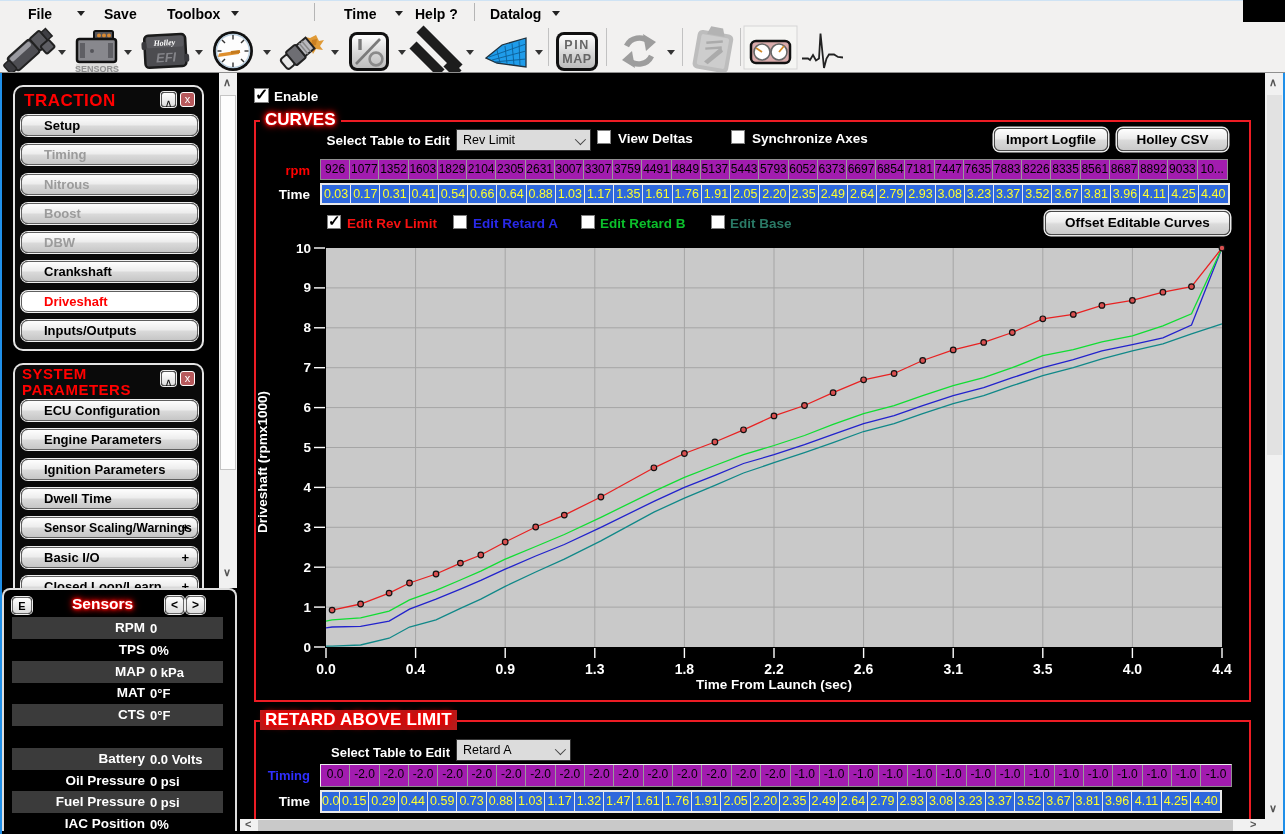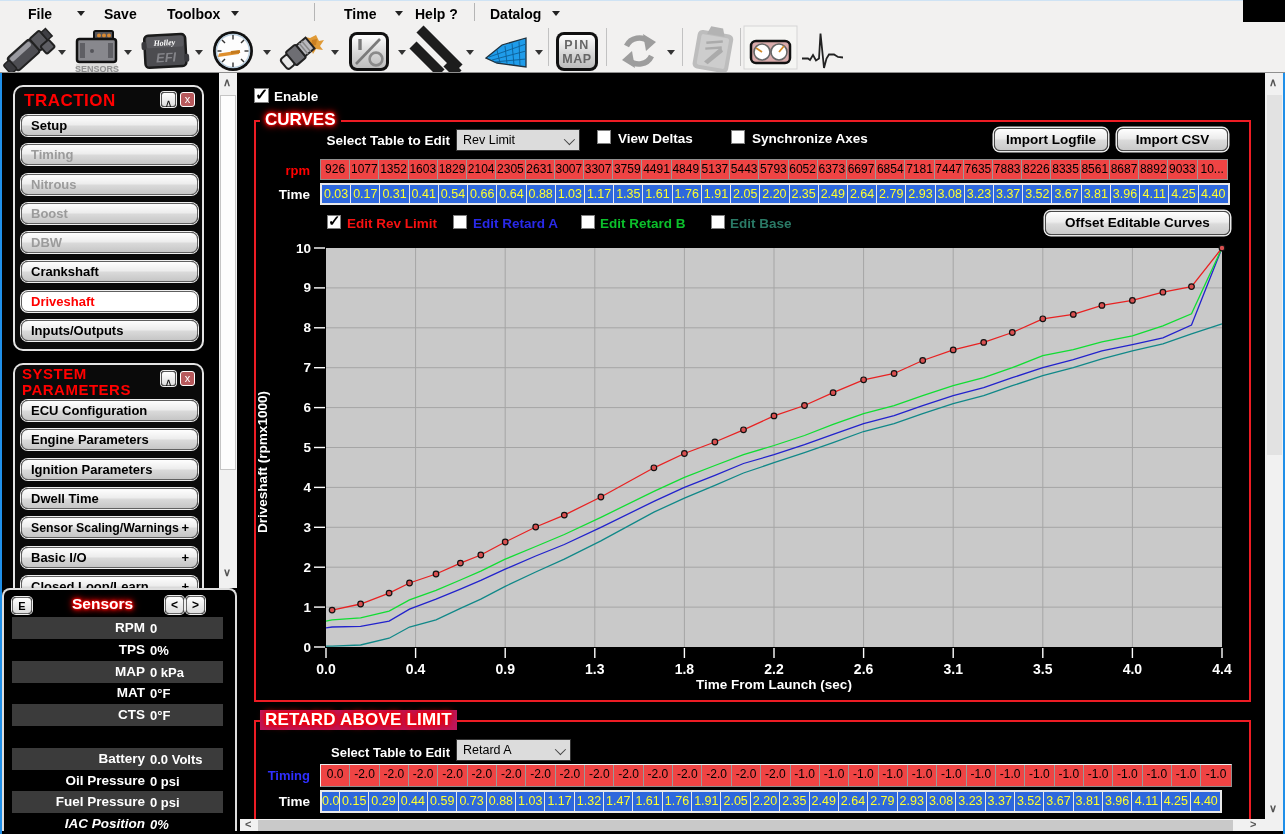--- a/index.html
+++ b/index.html
@@ -13,41 +13,41 @@
 .toolbar{left:0;top:22px;width:1285px;height:51px;background:#f2f1f0;border-bottom:1px solid #8f8f8f;}
 .tsep{position:absolute;top:6px;width:1px;height:38px;background:#c2c2c2;}
 .tarr{position:absolute;width:0;height:0;border-left:4px solid transparent;border-right:4px solid transparent;border-top:5px solid #333;}
 .sidebar{left:0;top:73px;width:238px;height:761px;background:#000;border-left:2px solid #1f8fe8;}
 .rightedge{left:1283px;top:73px;width:2px;height:761px;background:#1f8fe8;}
 .botedge{left:2px;top:831px;width:1281px;height:3px;background:#000;}
 .panel{position:absolute;border:2px solid #e4e4e4;border-radius:10px;background:#0a0a0a;}
 .ptitle{position:absolute;color:#f00;font-weight:bold;letter-spacing:.5px;}
 .sbtn{position:absolute;left:19px;width:177px;height:21px;border:1px solid #606060;border-radius:7px;
  background:linear-gradient(180deg,#fefefe 0%,#ededed 45%,#d9d9d9 55%,#c6c6c6 100%);
- box-shadow:0 0 0 1px #efefef;color:#000;font-size:13px;font-weight:bold;line-height:19px;padding-left:9px;}
+ box-shadow:0 0 0 1px #efefef;color:#000;font-size:13px;font-weight:bold;line-height:19px;padding-left:22px;}
 .sbtn.dis{color:#9b9b9b;}
 .sbtn.sel{background:#fff;color:#f00;}
 .sq{position:absolute;width:15px;height:15px;border-radius:3px;text-align:center;}
 .sq.up{background:linear-gradient(#fff,#ddd);border:1px solid #555;box-shadow:0 0 0 1px #eee;color:#111;}
 .sq.x{background:#b7595c;border:1px solid #fff;color:#fff;}
 .scrtrack{background:#f1f1f1;}
 .thumb{position:absolute;background:#fdfdfd;border:1px solid #c5c5c5;}
 .chev{position:absolute;color:#555;font-weight:bold;}
 .srow{position:absolute;left:8px;width:211px;height:22px;color:#fff;font-size:13.5px;font-weight:bold;}
 .srow .l{position:absolute;right:78px;top:3px;}
 .srow .v{position:absolute;left:138px;top:4px;font-size:13px;}
 .redbox{position:absolute;border:2px solid #ed1c24;background:transparent;}
 .glowred{color:#fff;text-shadow:0 0 2px #f00,0 0 3px #f00,0 0 5px #f00,0 0 7px #e00000,0 0 9px #d00000;font-weight:bold;}
 .wlab{position:absolute;color:#fff;font-weight:bold;font-size:13.5px;}
 .cb{position:absolute;width:14px;height:14px;background:#fff;border:1px solid #808080;}
 .cb .ck{position:absolute;left:0px;top:-4px;font-size:15px;color:#000;font-weight:bold;}
 .combo{position:absolute;height:22px;background:#dcdcdc;border:1px solid #333;color:#000;font-size:12.5px;line-height:20px;padding-left:6px;}
 .combo:after{content:"";position:absolute;right:7px;top:7px;width:7px;height:7px;border-right:1.6px solid #444;border-bottom:1.6px solid #444;transform:rotate(45deg) translateY(-2px);}
 .wbtn{position:absolute;border:1px solid #4a4a4a;border-radius:6px;background:linear-gradient(180deg,#fff 0%,#ececec 45%,#dadada 55%,#c9c9c9 100%);box-shadow:0 0 0 1.5px #e8e8e8;color:#000;font-weight:bold;font-size:13.5px;text-align:center;}
-.grow{position:absolute;display:flex;background:#ef4444;border:1px solid #8f8f8f;justify-content:space-between;}
+.grow{position:absolute;display:flex;background:#a21caf;border:1px solid #8f8f8f;justify-content:space-between;}
 .grow .c{width:29.22px;flex:none;border-right:1px solid #9a9a9a;color:#000;font-size:12px;text-align:center;line-height:19px;}
 .grow .c:last-child{border-right:none;}
 .brow{position:absolute;display:flex;background:#e9e9e9;border:2px solid #e9e9e9;}
 .brow .c{width:29.22px;flex:none;background:#2e68dc;border-right:1px solid #e9e9e9;color:#ffff2e;font-size:12.5px;text-align:center;line-height:18.5px;}
 .brow .c:last-child{border-right:none;}
 </style></head><body>
 
 <div class="abs menubar">
 <span class="mi" style="left:28px;">File</span>
 <span class="mi" style="left:104px;">Save</span>
@@ -257,39 +257,39 @@
       <span class="v">0.0 Volts</span>
     </div>
 <div class="srow" style="top:179.6px;">
       <span class="l">Oil Pressure</span>
       <span class="v">0 psi</span>
     </div>
 <div class="srow" style="top:201.4px;background:#3b3b3b;">
       <span class="l">Fuel Pressure</span>
       <span class="v">0 psi</span>
     </div>
-<div class="srow" style="top:223.2px;font-style:italic;">
+<div class="srow" style="top:223.2px;">
       <span class="l">IAC Position</span>
       <span class="v">0%</span>
     </div>
 </div>
 <div class="cb" style="left:254px;top:88px;width:15px;height:15px;">
     <span class="ck" style="font-size:16px;top:-4px;">✓</span>
   </div>
 <div class="wlab" style="left:274px;top:89px;">Enable</div>
 <div class="redbox" style="left:254px;top:120px;width:997px;height:582px;"></div>
 <div class="glowred" style="position:absolute;left:260px;top:110px;font-size:17px;background:#000;padding:0 5px;">CURVES</div>
 <div class="wlab" style="left:300px;top:133px;width:150px;text-align:right;">Select Table to Edit</div>
-<div class="combo" style="left:456px;top:129px;width:124px;">Rev Limit</div>
+<div class="combo" style="left:456px;top:129px;width:135px;">Rev Limit</div>
 <div class="cb" style="left:597px;top:130px;"></div>
 <div class="wlab" style="left:618px;top:131px;">View Deltas</div>
 <div class="cb" style="left:731px;top:130px;"></div>
 <div class="wlab" style="left:752px;top:131px;">Synchronize Axes</div>
 <div class="wbtn" style="left:994px;top:128px;width:114px;height:23px;line-height:21px;">Import Logfile</div>
-<div class="wbtn" style="left:1117px;top:128px;width:111px;height:23px;line-height:21px;">Import CSV</div>
+<div class="wbtn" style="left:1117px;top:128px;width:111px;height:23px;line-height:21px;">Holley CSV</div>
 <div class="abs" style="left:260px;top:163px;width:50px;text-align:right;color:#f00;font-weight:bold;font-size:13px;">rpm</div>
 <div class="abs" style="left:260px;top:187px;width:50px;text-align:right;color:#fff;font-weight:bold;font-size:13.5px;">Time</div>
 <div class="grow" style="left:320px;top:159px;height:21px;">
     <div class="c">926</div>
     <div class="c">1077</div>
     <div class="c">1352</div>
     <div class="c">1603</div>
     <div class="c">1829</div>
     <div class="c">2104</div>
     <div class="c">2305</div>
@@ -460,21 +460,21 @@
     <line x1="1042.8" y1="648" x2="1042.8" y2="658" stroke="#ffffff" stroke-width="1.4"></line>
     <text x="1042.8" y="674" font-size="14" font-weight="bold" fill="#fff" text-anchor="middle" font-family="Liberation Sans">3.5</text>
     <line x1="1132.4" y1="648" x2="1132.4" y2="658" stroke="#ffffff" stroke-width="1.4"></line>
     <text x="1132.4" y="674" font-size="14" font-weight="bold" fill="#fff" text-anchor="middle" font-family="Liberation Sans">4.0</text>
     <line x1="1222.0" y1="648" x2="1222.0" y2="658" stroke="#ffffff" stroke-width="1.4"></line>
     <text x="1222.0" y="674" font-size="14" font-weight="bold" fill="#fff" text-anchor="middle" font-family="Liberation Sans">4.4</text>
 <text x="774" y="689" font-size="13.5" font-weight="bold" fill="#fff" text-anchor="middle" font-family="Liberation Sans">Time From Launch (sec)</text>
 <text x="267" y="462" font-size="13.5" font-weight="bold" fill="#fff" text-anchor="middle" font-family="Liberation Sans" transform="rotate(-90 267 462)">Driveshaft (rpmx1000)</text>
 </svg>
 <div class="redbox" style="left:254px;top:720px;width:997px;height:112px;border-bottom:none;"></div>
-<div class="glowred" style="position:absolute;left:260px;top:710px;font-size:17px;background:#be185d;padding:0 5px;letter-spacing:0.2px;">RETARD ABOVE LIMIT</div>
+<div class="glowred" style="position:absolute;left:260px;top:710px;font-size:17px;background:#b91c1c;padding:0 5px;letter-spacing:0.2px;">RETARD ABOVE LIMIT</div>
 <div class="wlab" style="left:300px;top:745px;width:150px;text-align:right;font-size:13px;">Select Table to Edit</div>
 <div class="combo" style="left:456px;top:739px;width:115px;">Retard A</div>
 <div class="abs" style="left:260px;top:768px;width:50px;text-align:right;color:#2f2fff;font-weight:bold;font-size:13px;">Timing</div>
 <div class="abs" style="left:260px;top:794px;width:50px;text-align:right;color:#fff;font-weight:bold;font-size:13.5px;">Time</div>
 <div class="grow" style="left:320px;top:764px;height:23px;border-top:1px solid #eee;border-left:1px solid #eee;">
     <div class="c" style="width:29.35px;">0.0</div>
     <div class="c" style="width:29.35px;">-2.0</div>
     <div class="c" style="width:29.35px;">-2.0</div>
     <div class="c" style="width:29.35px;">-2.0</div>
     <div class="c" style="width:29.35px;">-2.0</div>

